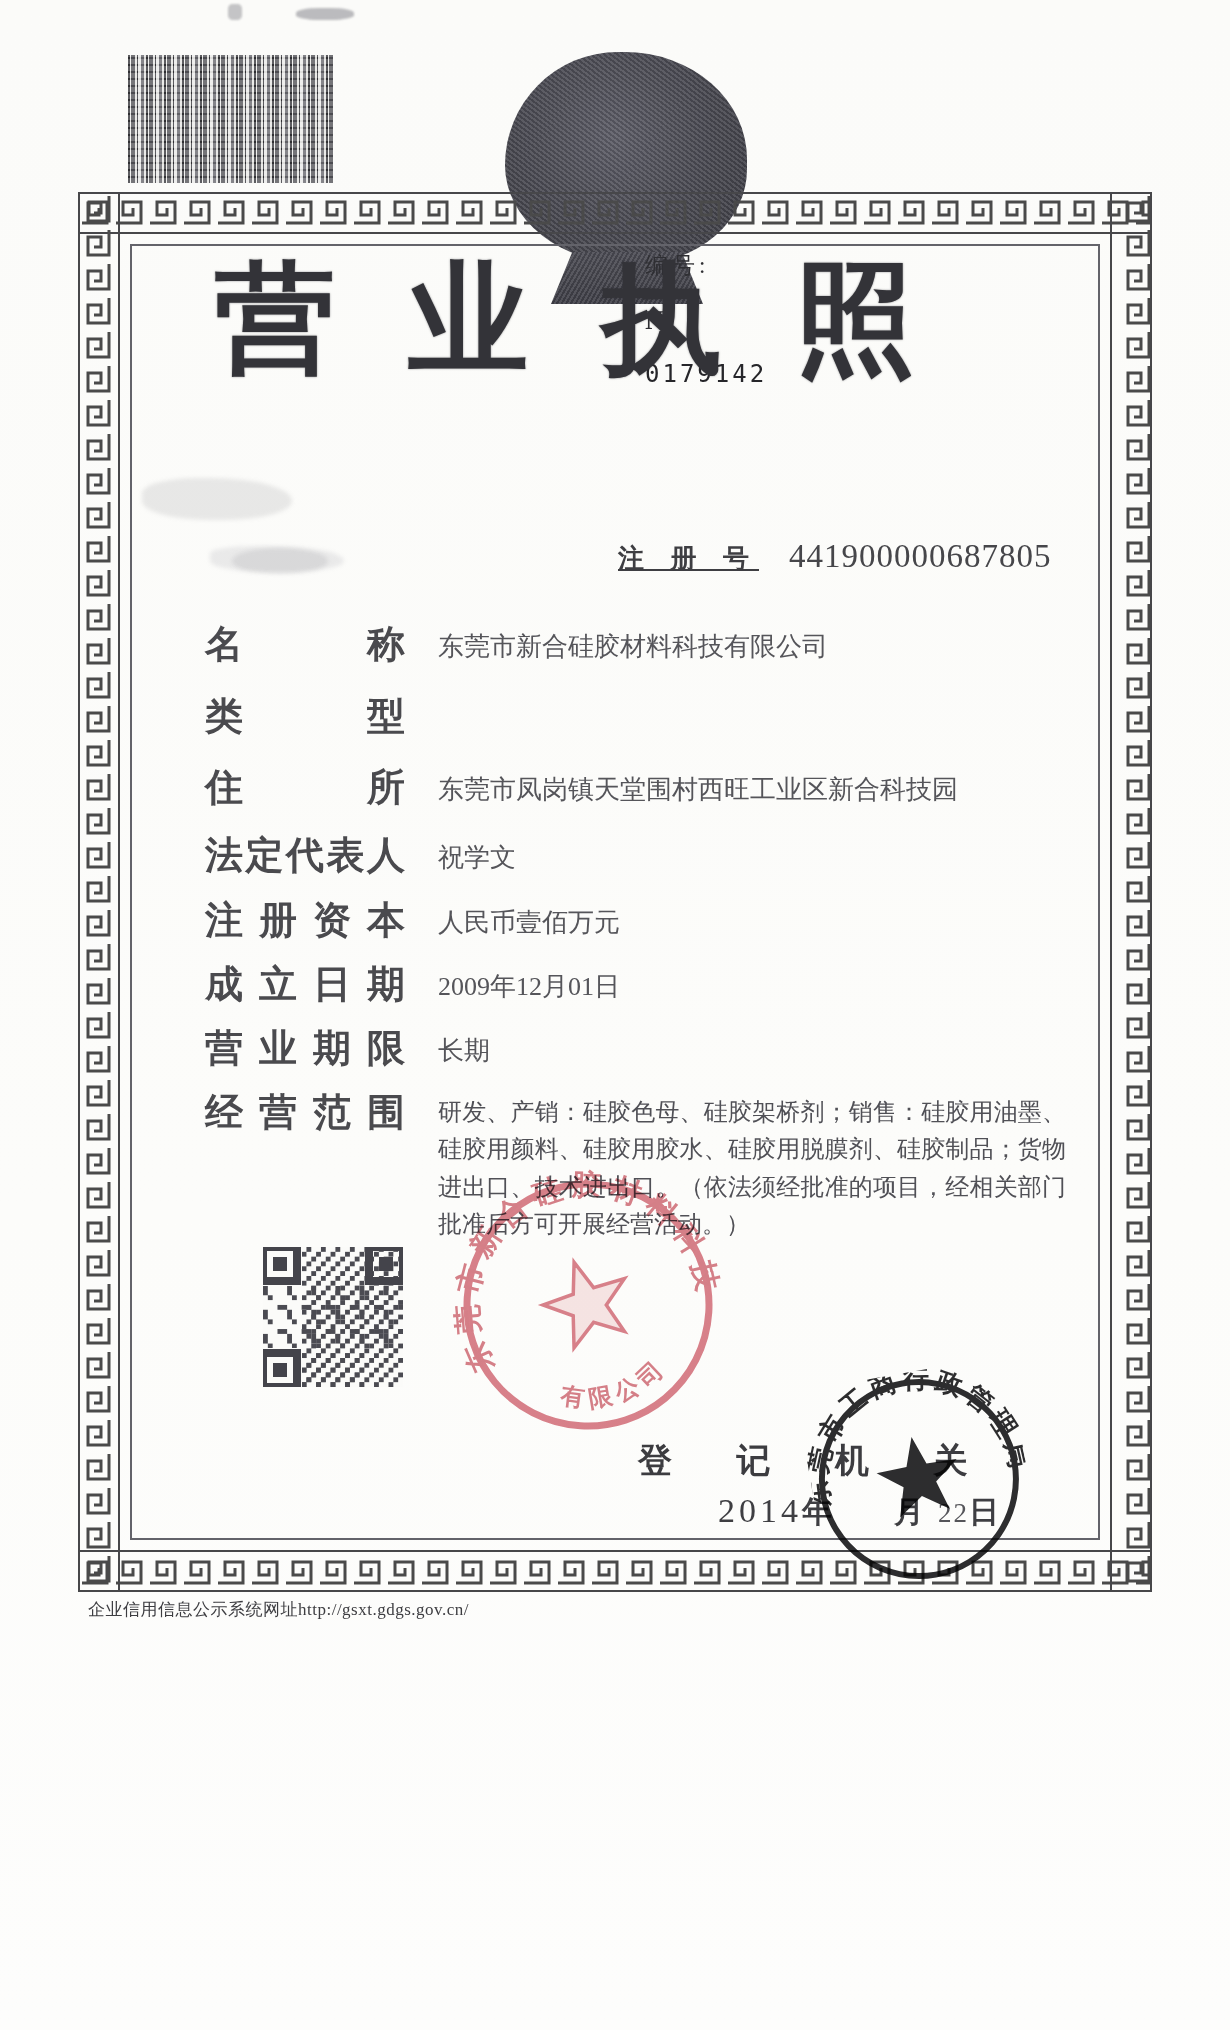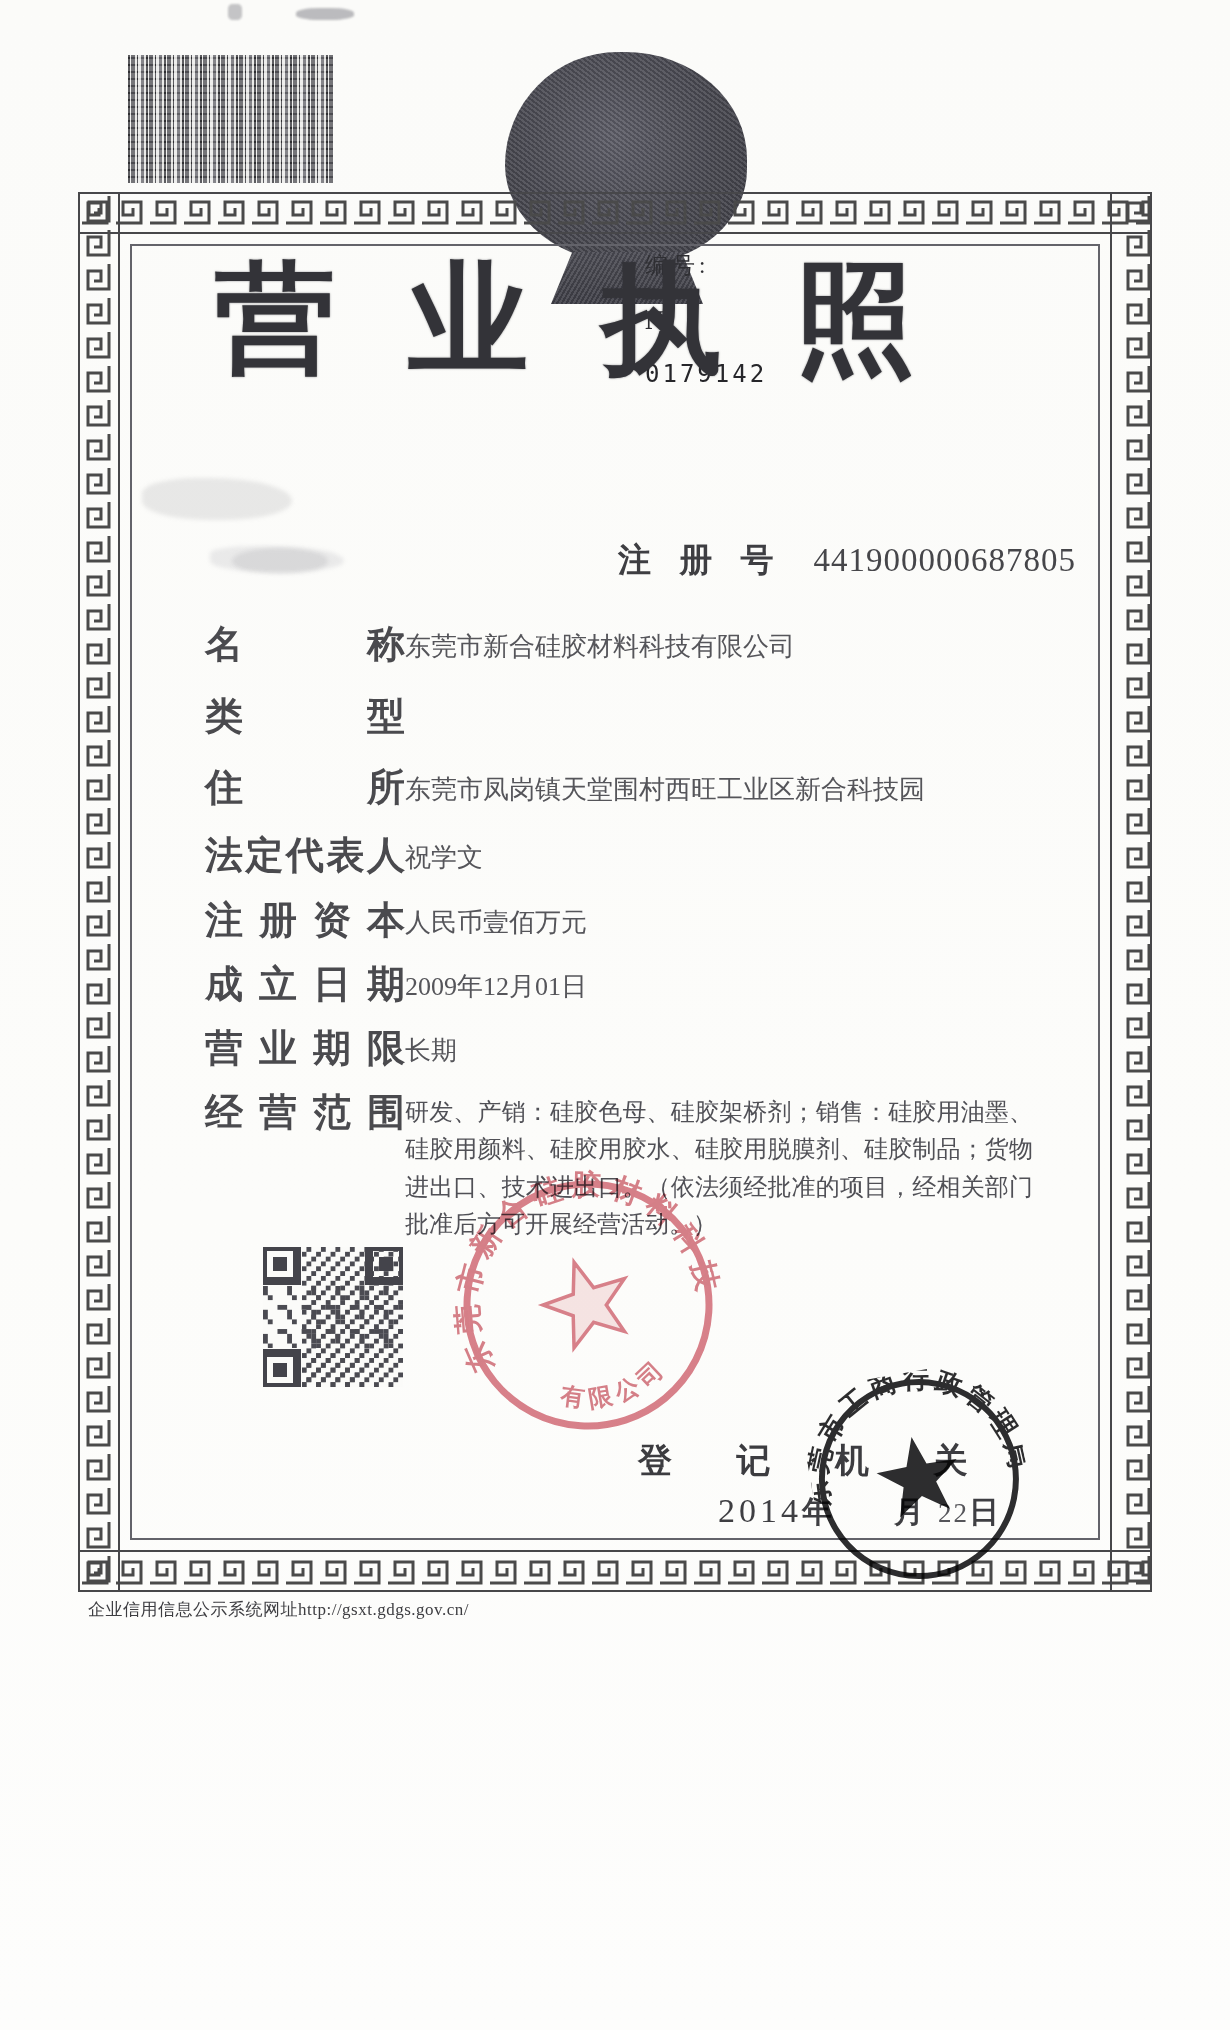--- a/index.html
+++ b/index.html
@@ -55,31 +55,31 @@
   .license-title{
     position:absolute;left:215px;top:252px;width:700px;height:140px;
     display:flex;justify-content:space-between;
     font-family:"Liberation Sans","DejaVu Sans",sans-serif;
     font-size:120px;line-height:1.1;font-weight:700;color:#333338;
     text-shadow:0 0 2px rgba(40,40,45,.55);
   }
 
   
   .regno-line{position:absolute;left:618px;top:538px;display:flex;align-items:baseline;gap:30px;}
-  .regno-label{font-size:33px;font-weight:600;letter-spacing:10px;color:#3e3e42;}
+  .regno-label{font-size:26px;font-weight:600;letter-spacing:10px;color:#3e3e42;text-decoration:underline;}
   .regno-value{font-size:33px;color:#46464a;letter-spacing:1px;}
 
   
   .field-row{position:absolute;left:205px;display:flex;align-items:flex-start;}
   .field-label{
     width:200px;flex:0 0 200px;
     font-size:38px;line-height:1.2;font-weight:600;color:#4a4a4e;
     text-align:justify;text-align-last:justify;
   }
-  .field-value{padding-top:8px;font-size:26px;line-height:1.3;color:#55555a;white-space:nowrap;}
+  .field-value{margin-left:33px;padding-top:8px;font-size:26px;line-height:1.3;color:#55555a;white-space:nowrap;}
   .field-value.scope{white-space:normal;width:628px;font-size:24px;line-height:1.56;padding-top:4px;text-align:justify;color:#505056;}
 
   
   .qr{position:absolute;left:263px;top:1247px;}
 
   
   .red-seal{position:absolute;left:448px;top:1165px;transform:rotate(-18deg);opacity:.82;mix-blend-mode:multiply;}
 
   
   .registry-line{position:absolute;left:638px;top:1438px;font-size:34px;font-weight:600;letter-spacing:28px;color:#3c3c40;white-space:nowrap;}

